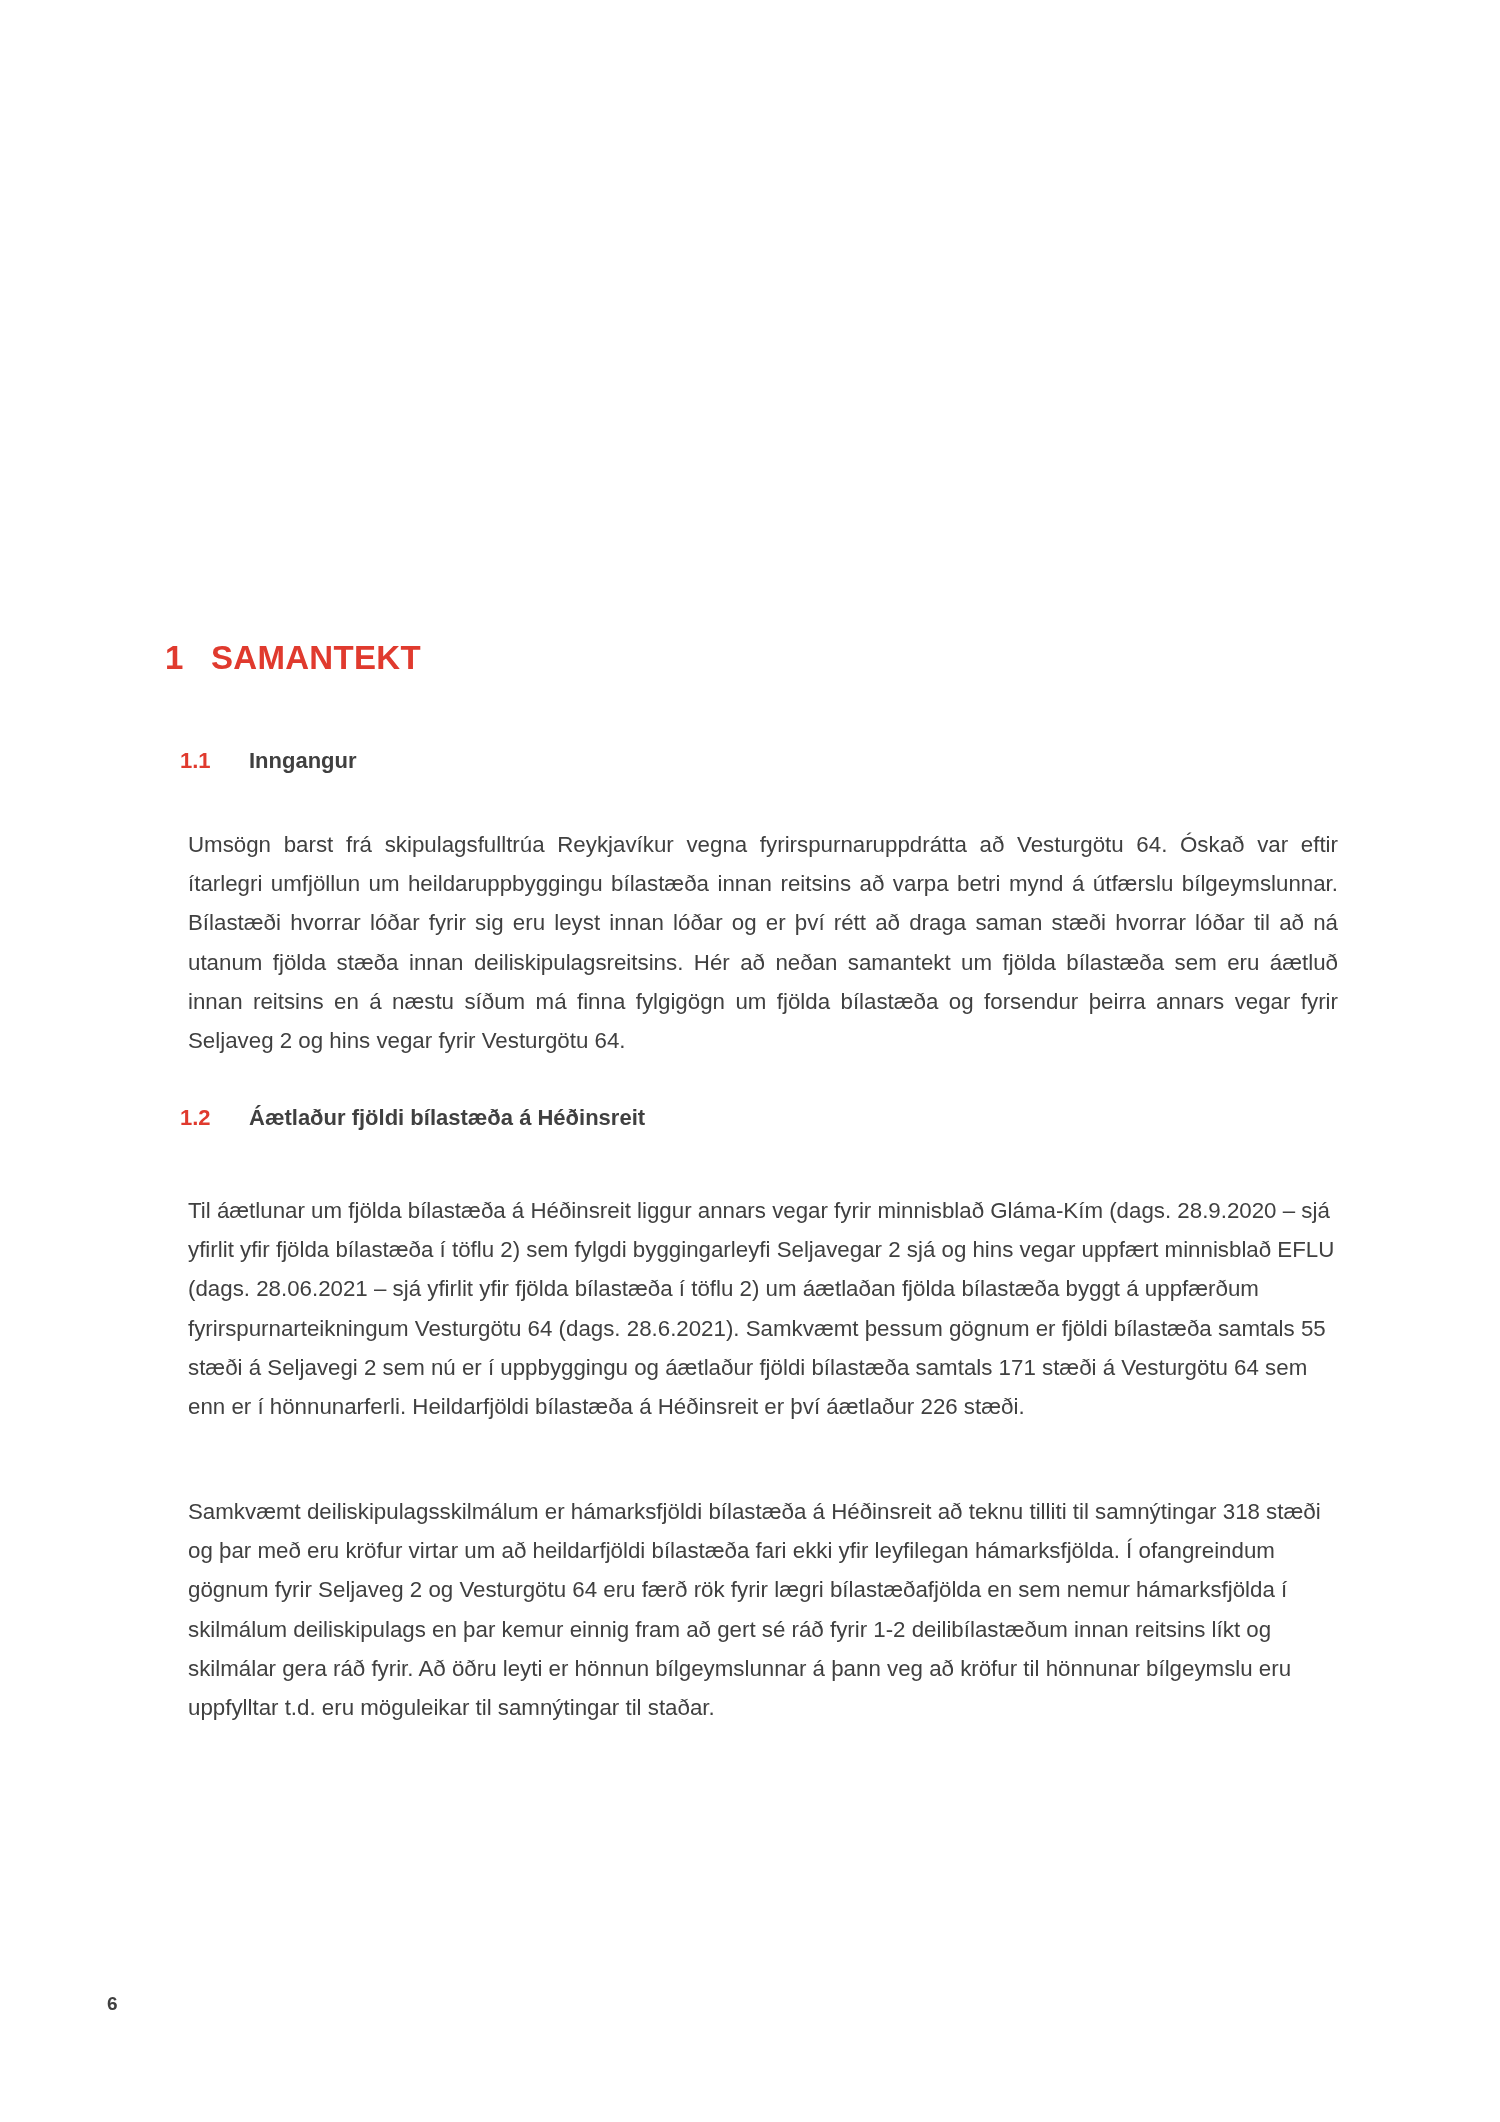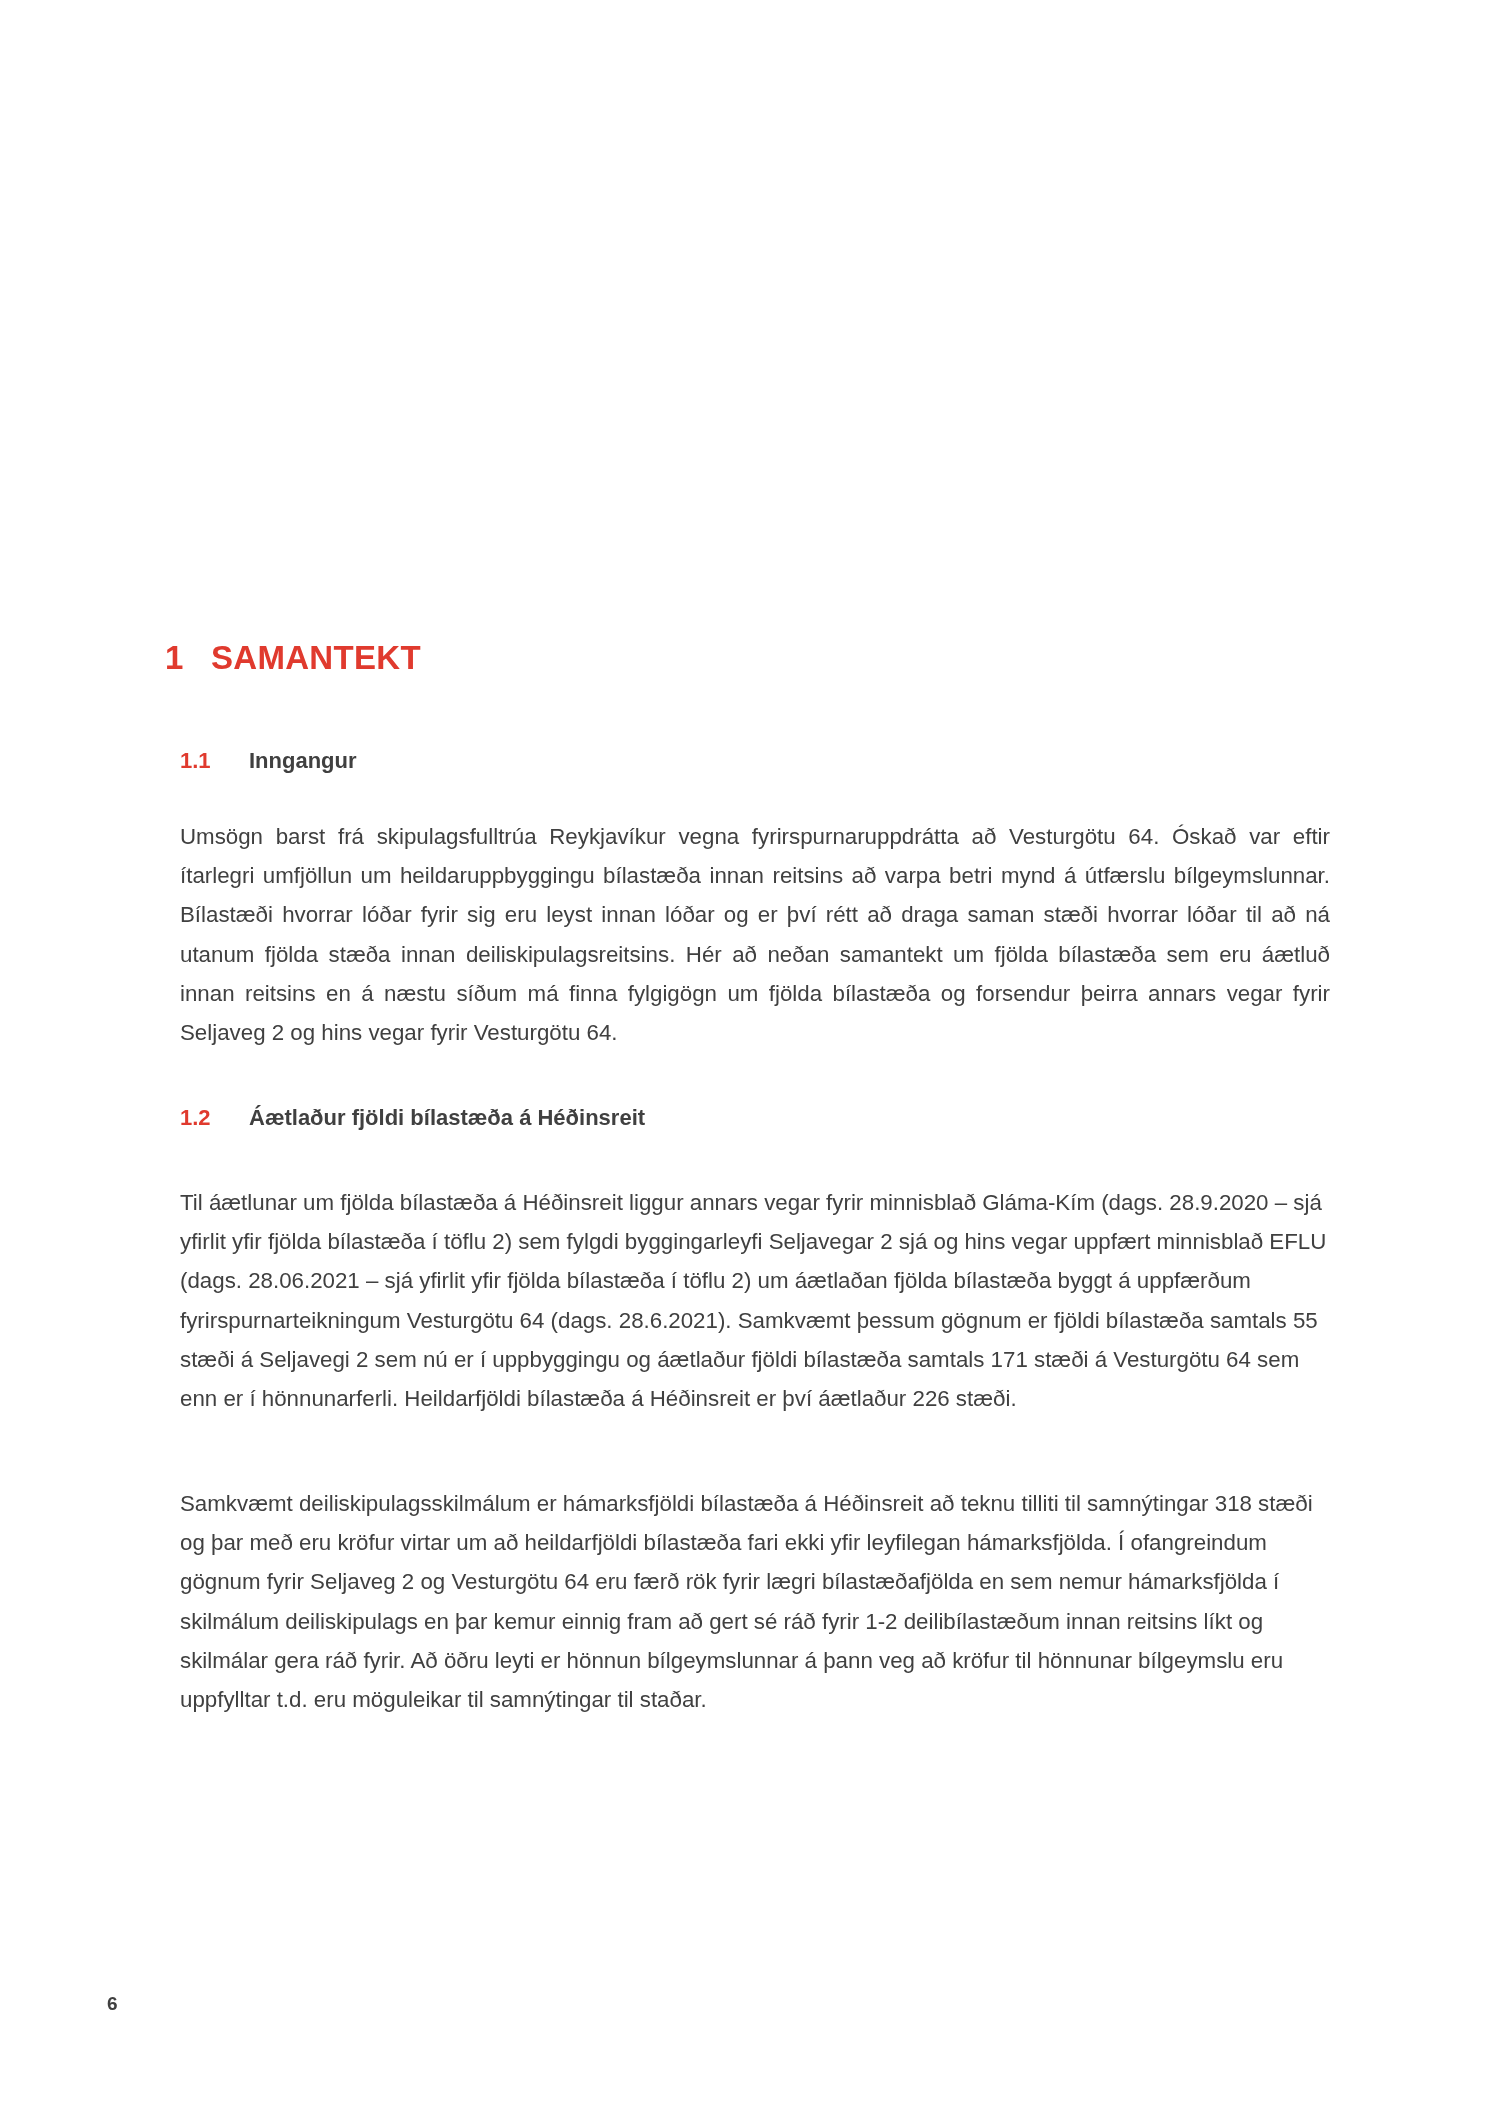--- a/index.html
+++ b/index.html
@@ -11,21 +11,21 @@
         font-size: 33px; font-weight: bold; color: #e03a2e; letter-spacing: 0.3px;
         line-height: 44px; white-space: nowrap; }
   .h1 .num { display: inline-block; width: 46px; }
 
   .h2 { position: absolute; left: 180px; margin: 0; font-size: 22px; font-weight: bold;
         line-height: 30px; color: #404040; white-space: nowrap; }
   .h2 .num { display: inline-block; width: 69px; color: #e03a2e; }
   .h2-1 { top: 746px; }
   .h2-2 { top: 1103px; }
 
-  .para { position: absolute; left: 180px; width: 1150px; margin: 0;
+  .para { position: absolute; left: 180px; width: 1150px; margin: 8px;
           font-size: 22.3px; line-height: 39.2px; color: #404040; }
   .p1 { top: 817px; text-align: justify; text-align-last: left; }
   .p2 { top: 1183px; }
   .p3 { top: 1484px; }
 
   .page-number { position: absolute; left: 107px; top: 1993px; font-size: 19px;
                  font-weight: bold; color: #404040; }
 
   .logo { position: absolute; left: 1082px; top: 1990px; white-space: nowrap;
           font-size: 31px; line-height: 36px; }

